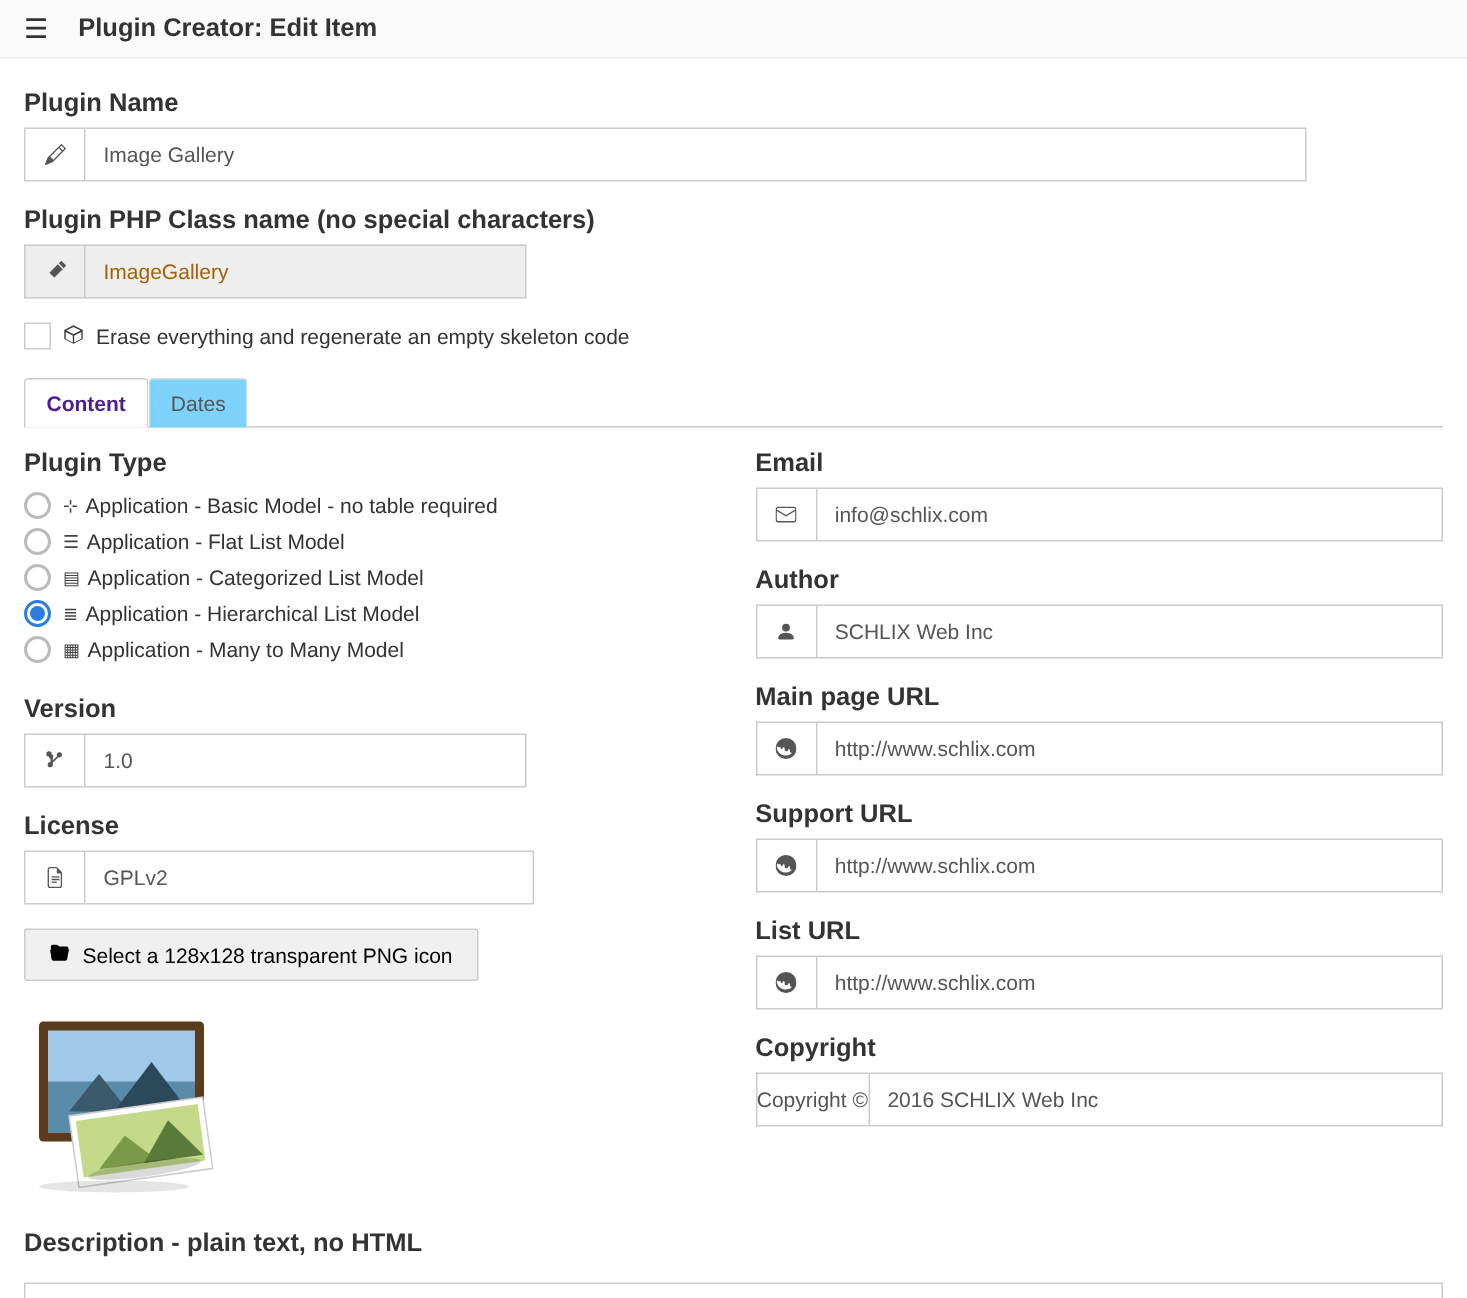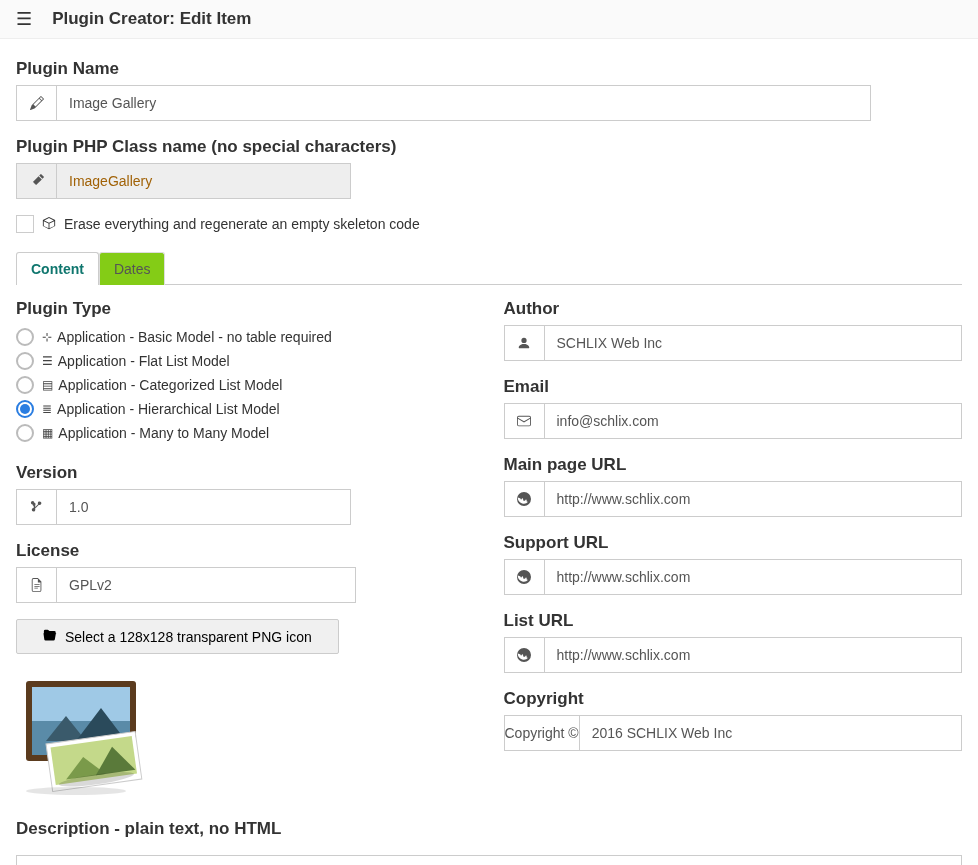--- a/index.html
+++ b/index.html
@@ -19,36 +19,36 @@
     .input-addon.dark { background: #eee; }
     .input-addon.text { width: auto; padding: 0 0; font-size: 14px; }
     .form-input { flex: 1; border: 1px solid #ccc; padding: 8px 12px; font-size: 14px; color: #555; height: 36px; }
     .form-input:disabled { background: #eee; color: #a16207; }
     
     .checkbox-row { display: flex; align-items: center; gap: 8px; margin-bottom: 18px; }
     .checkbox { width: 18px; height: 18px; border: 1px solid #ccc; cursor: pointer; }
     
     .tabs { display: flex; border-bottom: 1px solid #ccc; margin-bottom: 14px; }
     .tab { padding: 8px 14px; border: 1px solid transparent; cursor: pointer; color: #555; font-size: 14px; border-bottom: none; position: relative; top: 1px; }
-    .tab.active { color: #0f766e; border-color: #ccc; background: #fff; font-weight: bold; border-radius: 3px 3px 0 0; text-align: right; }
-    .tab:not(.active) { border: 1px solid #ddd; border-bottom: none; background: #84cc16; border-radius: 3px 3px 0 0; }
+    .tab.active { color: #4c1d95; border-color: #ccc; background: #fff; font-weight: bold; border-radius: 3px 3px 0 0; text-align: right; }
+    .tab:not(.active) { border: 1px solid #ddd; border-bottom: none; background: #7dd3fc; border-radius: 3px 3px 0 0; }
     
     .two-col { display: flex; gap: 29px; }
     .col-left { flex: 1; max-width: 620px; }
     .col-right { flex: 1; }
     
     .radio-list { margin-bottom: 18px; }
     .radio-item { display: flex; align-items: center; gap: 8px; padding: 3px 0; }
     .radio { width: 18px; height: 18px; border: 2px solid #bbb; border-radius: 50%; display: inline-flex; align-items: center; justify-content: center; cursor: pointer; }
     .radio.checked { border-color: #2a7de1; }
     .radio.checked::after { content: ''; width: 10px; height: 10px; background: #2a7de1; border-radius: 50%; display: block; }
     .radio-label { display: flex; align-items: center; gap: 5px; font-size: 14px; }
     .radio-icon { color: #444; font-size: 12px; }
     
-    .btn { display: inline-flex; align-items: center; gap: 8px; padding: 8px 26px; border: 1px solid #ccc; background: #f0f0f0; cursor: pointer; font-size: 14px; border-radius: 2px; }
+    .btn { display: inline-flex; align-items: center; gap: 8px; padding: 8px 16px; border: 1px solid #ccc; background: #f0f0f0; cursor: pointer; font-size: 14px; border-radius: 2px; }
     
     .icon-preview { margin-top: 12px; margin-bottom: 20px; }
     .icon-preview svg { width: 130px; height: 130px; }
     
     .textarea { width: 100%; border: 1px solid #ccc; padding: 10px 12px; font-size: 14px; font-family: inherit; color: #555; min-height: 42px; resize: vertical; }
     
     .icon-svg { width: 14px; height: 14px; }
   </style>
 </head>
 <body>
@@ -198,40 +198,40 @@
 
       <div class="form-group">
         <label class="form-label">Description - plain text, no HTML</label>
       </div>
 
     </div>
 
     <div class="col-right">
 
       <div class="form-group">
+        <label class="form-label">Email</label>
+        <div class="input-group">
+          <span class="input-addon">
+            <svg class="icon-svg" viewBox="0 0 16 16" fill="currentColor">
+                <path d="M0 4a2 2 0 0 1 2-2h12a2 2 0 0 1 2 2v8a2 2 0 0 1-2 2H2a2 2 0 0 1-2-2V4zm2-1a1 1 0 0 0-1 1v.217l7 4.2 7-4.2V4a1 1 0 0 0-1-1H2zm13 2.383-7 4.2-7-4.2V12a1 1 0 0 0 1 1h12a1 1 0 0 0 1-1V5.383z"></path>
+              </svg>
+          </span>
+          <input type="text" class="form-input" value="info@schlix.com" style="">
+        </div>
+      </div>
+
+      <div class="form-group">
         <label class="form-label">Author</label>
         <div class="input-group">
           <span class="input-addon">
             <svg class="icon-svg" viewBox="0 0 16 16" fill="currentColor">
                 <path d="M8 8a3 3 0 1 0 0-6 3 3 0 0 0 0 6zm-5 6s-1 0-1-1 1-4 6-4 6 3 6 4-1 1-1 1H3z"></path>
               </svg>
           </span>
           <input type="text" class="form-input" value="SCHLIX Web Inc" style="">
-        </div>
-      </div>
-
-      <div class="form-group">
-        <label class="form-label">Email</label>
-        <div class="input-group">
-          <span class="input-addon">
-            <svg class="icon-svg" viewBox="0 0 16 16" fill="currentColor">
-                <path d="M0 4a2 2 0 0 1 2-2h12a2 2 0 0 1 2 2v8a2 2 0 0 1-2 2H2a2 2 0 0 1-2-2V4zm2-1a1 1 0 0 0-1 1v.217l7 4.2 7-4.2V4a1 1 0 0 0-1-1H2zm13 2.383-7 4.2-7-4.2V12a1 1 0 0 0 1 1h12a1 1 0 0 0 1-1V5.383z"></path>
-              </svg>
-          </span>
-          <input type="text" class="form-input" value="info@schlix.com" style="">
         </div>
       </div>
 
       <div class="form-group">
         <label class="form-label">Main page URL</label>
         <div class="input-group">
           <span class="input-addon">
             <svg class="icon-svg" viewBox="0 0 16 16" fill="currentColor">
                 <path d="M8 0a8 8 0 1 0 0 16A8 8 0 0 0 8 0zM1 8a7 7 0 0 1 .2-1.6C2 6.8 2.7 7 3.5 7c.4 0 .5.4.5.8 0 .5.3.7.7.7.5 0 .8-.3.8-.8 0-.4.2-.7.6-.7.5 0 .9.4.9.9v1.3c0 .5.4.8.8.8h1c.5 0 .8-.4.8-.9 0-.4.3-.6.7-.6.5 0 .7.3.7.7v1c0 .6.5 1 1 1h.8A7 7 0 0 1 1 8z"></path>
               </svg>

